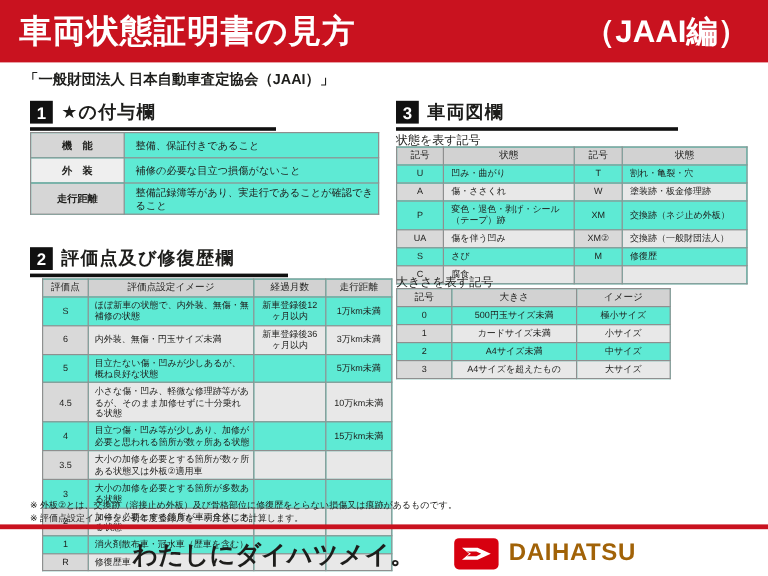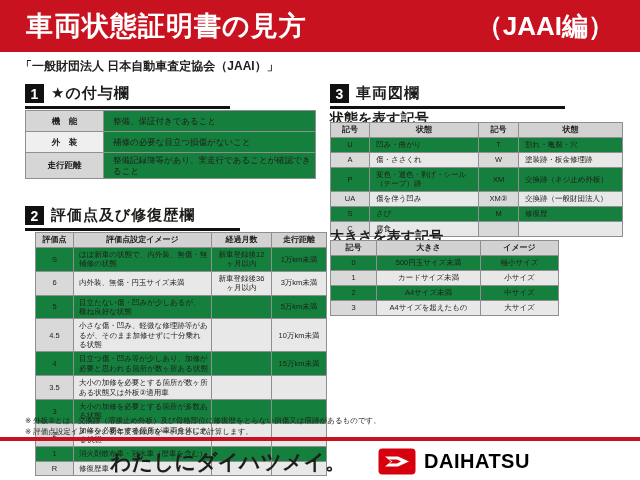--- a/index.html
+++ b/index.html
@@ -6,45 +6,45 @@
   html,body { background:#9a9a9a; }
   #page {
     position:relative; width:640px; height:480px; background:#ffffff;
     font-family:"Liberation Sans","DejaVu Sans",sans-serif; color:#1d1d1b;
     overflow:hidden; margin:0 auto;
   }
   
   .top-banner {
     position:absolute; left:0; top:0; width:640px; height:52px;
     background:#c9121f; color:#ffffff; display:flex; align-items:center;
-    justify-content:space-between; padding:0 26px;
+    justify-content:space-between; padding:0 16px;
   }
   .top-banner .ttl { font-size:27px; font-weight:bold; letter-spacing:1px; }
   .top-banner .ed  { font-size:26px; font-weight:bold; }
   .subtitle {
     position:absolute; left:20px; top:58px; font-size:12px; font-weight:bold;
   }
   
   .sec-head {
     position:absolute; display:flex; align-items:flex-end; gap:7px;
     border-bottom:3px solid #111; padding-bottom:3px;
   }
   .sec-num {
     display:inline-flex; align-items:center; justify-content:center;
     width:19px; height:19px; background:#111; color:#fff;
     font-size:14px; font-weight:bold;
   }
   .sec-title { font-size:15px; font-weight:bold; letter-spacing:1px;text-align:center; }
-  .mini-label { position:absolute; font-size:14px; font-weight:bold; }
-  
-  table { border-collapse:collapse; position:absolute; table-layout:fixed; background:#15803d;padding-left:24px; }
+  .mini-label { position:absolute; font-size:10px; font-weight:normal; }
+  
+  table { border-collapse:collapse; position:absolute; table-layout:fixed; background:#5eead4;padding-left:24px; }
   th,td { border:1px solid #8f8f8f; font-size:7.5px; line-height:1.25;
           padding:2px 3px; text-align:center; vertical-align:middle;
           overflow:hidden; }
-  th { background:#d2d2d2; font-weight:bold; font-size:8px;margin-top:34px; }
+  th { background:#d2d2d2; font-weight:normal; font-size:8px;margin-top:34px; }
   
   .t1 { left:25px; top:110px; width:291px; }
   .t1 td { height:21px; font-size:8.5px; }
   .t1 td:first-child { width:78px; font-weight:bold; }
   .t1 td:last-child { text-align:left; padding-left:9px; }
   .t1 tbody tr:nth-child(odd) td:first-child { background:#d6d6d6; }
   .t1 tbody tr:nth-child(even) td:first-child { background:#efefef; }
   
   .t2 { left:35px; top:232px; width:291px; }
   .t2 col.c1{width:38px;} .t2 col.c2{width:138px;} .t2 col.c3{width:60px;} .t2 col.c4{width:55px;}
@@ -68,21 +68,21 @@
   .footnotes { position:absolute; left:25px; top:416px; font-size:7.5px; line-height:1.4; }
   
   .red-bar { position:absolute; left:0; top:437px; width:640px; height:4px; background:#c9121f; }
   .footer {
     position:absolute; left:0; top:443px; width:640px; height:37px;
     display:flex; align-items:center; justify-content:center; gap:32px;
   }
   .slogan { font-size:21px; font-weight:bold; letter-spacing:0px; }
   .brand { display:flex; align-items:center; gap:8px; }
   .brand-mark { width:38px; height:27px; }
-  .brand-name { font-size:20px; font-weight:bold; color:#000000; letter-spacing:0.5px; }
+  .brand-name { font-size:20px; font-weight:bold; color:#a16207; letter-spacing:0.5px; }
 </style>
 </head>
 <body>
 
 <div id="page">
 
   <div class="top-banner">
     <span class="ttl">車両状態証明書の見方</span>
     <span class="ed">（JAAI編）</span>
   </div>

